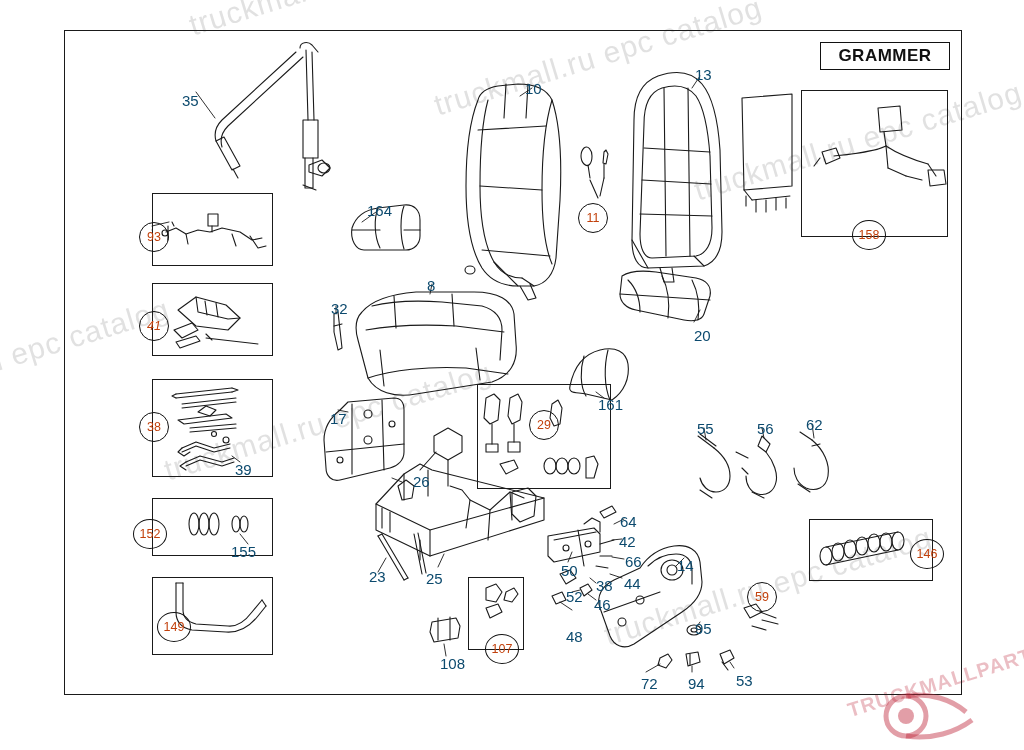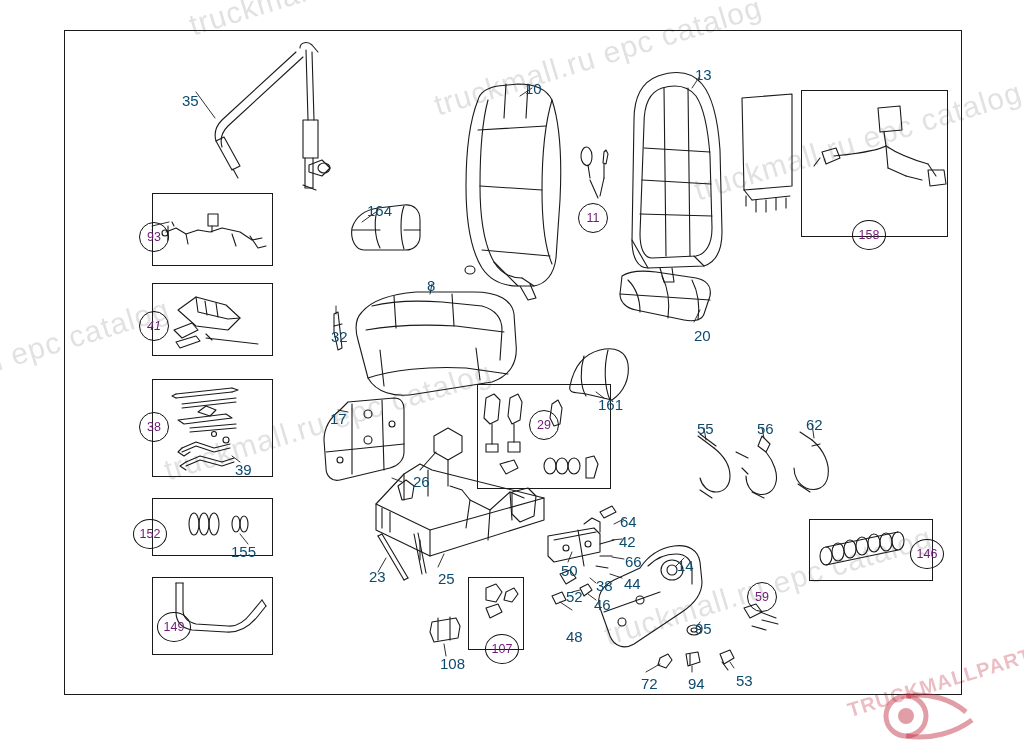--- a/index.html
+++ b/index.html
@@ -59,21 +59,21 @@
   .circle-callout {
     position: absolute;
     border: 1.2px solid #111;
     border-radius: 50%;
     width: 30px;
     height: 30px;
     display: flex;
     align-items: center;
     justify-content: center;
     font-size: 12.5px;
-    color: #701a75;
+    color: #c2410c;
     background: transparent;
     box-sizing: border-box;
   }
   .circle-callout.wide {
     width: 34px;
     height: 30px;
     border-radius: 50%;
   }
   
   .panel {
@@ -116,20 +116,23 @@
   <div class="wm" style="left:185px; top:10px; transform: rotate(-17deg);">truckmall.ru epc catalog</div>
   <div class="wm" style="left:430px; top:90px; transform: rotate(-17deg);">truckmall.ru epc catalog</div>
   <div class="wm" style="left:690px; top:175px; transform: rotate(-17deg);">truckmall.ru epc catalog</div>
   <div class="wm" style="left:-10px; top:345px; transform: rotate(-17deg);">l epc catalog</div>
   <div class="wm" style="left:160px; top:455px; transform: rotate(-17deg);">truckmall.ru epc catalog</div>
   <div class="wm" style="left:600px; top:620px; transform: rotate(-17deg);">truckmall.ru epc catalog</div>
   <div class="wm" style="left:845px; top:700px; transform: rotate(-17deg); color: rgba(190,40,60,0.30); font-weight:700; font-size:20px;">TRUCKMALLPARTS</div>
 
   <div class="frame"></div>
 
+  <div class="brand-box">
+    <span>GRAMMER</span>
+  </div>
 
   <div class="panel" style="left:152px; top:193px; width:121px; height:73px;"></div>
   <div class="panel" style="left:152px; top:283px; width:121px; height:73px;"></div>
   <div class="panel" style="left:152px; top:379px; width:121px; height:98px;"></div>
   <div class="panel" style="left:152px; top:498px; width:121px; height:58px;"></div>
   <div class="panel" style="left:152px; top:577px; width:121px; height:78px;"></div>
   <div class="panel" style="left:477px; top:384px; width:134px; height:105px;"></div>
   <div class="panel" style="left:801px; top:90px; width:147px; height:147px;"></div>
   <div class="panel" style="left:809px; top:519px; width:124px; height:62px;"></div>
   <div class="panel" style="left:468px; top:577px; width:56px; height:73px;"></div>
@@ -427,29 +430,29 @@
       <path d="M152 230 L152 230" stroke-width="0.9"></path>
       <path d="M169 222 L152 226" stroke-width="0.9"></path>
     </g>
   </svg>
 
   <div class="callout" style="left:182px; top:92px;">35</div>
   <div class="callout" style="left:525px; top:80px;">10</div>
   <div class="callout" style="left:695px; top:66px;">13</div>
   <div class="callout" style="left:367px; top:202px;">164</div>
   <div class="callout" style="left:427px; top:277px;">8</div>
-  <div class="callout" style="left:331px; top:300px;margin-top:28px;">32</div>
+  <div class="callout" style="left:331px; top:300px;">32</div>
   <div class="callout" style="left:694px; top:327px;">20</div>
   <div class="callout" style="left:598px; top:396px;">161</div>
   <div class="callout" style="left:330px; top:410px;">17</div>
   <div class="callout" style="left:235px; top:461px;">39</div>
   <div class="callout" style="left:231px; top:543px;">155</div>
   <div class="callout" style="left:381px; top:473px;margin-left:32px;">26</div>
   <div class="callout" style="left:369px; top:568px;">23</div>
-  <div class="callout" style="left:438px; top:570px;text-align:right;">25</div>
+  <div class="callout" style="left:426px; top:570px;text-align:right;">25</div>
   <div class="callout" style="left:561px; top:562px;">50</div>
   <div class="callout" style="left:697px; top:420px;">55</div>
   <div class="callout" style="left:757px; top:420px;">56</div>
   <div class="callout" style="left:806px; top:416px;">62</div>
   <div class="callout" style="left:620px; top:513px;">64</div>
   <div class="callout" style="left:619px; top:533px;">42</div>
   <div class="callout" style="left:625px; top:553px;">66</div>
   <div class="callout" style="left:624px; top:575px;">44</div>
   <div class="callout" style="left:596px; top:577px;">38</div>
   <div class="callout" style="left:566px; top:588px;">52</div>

